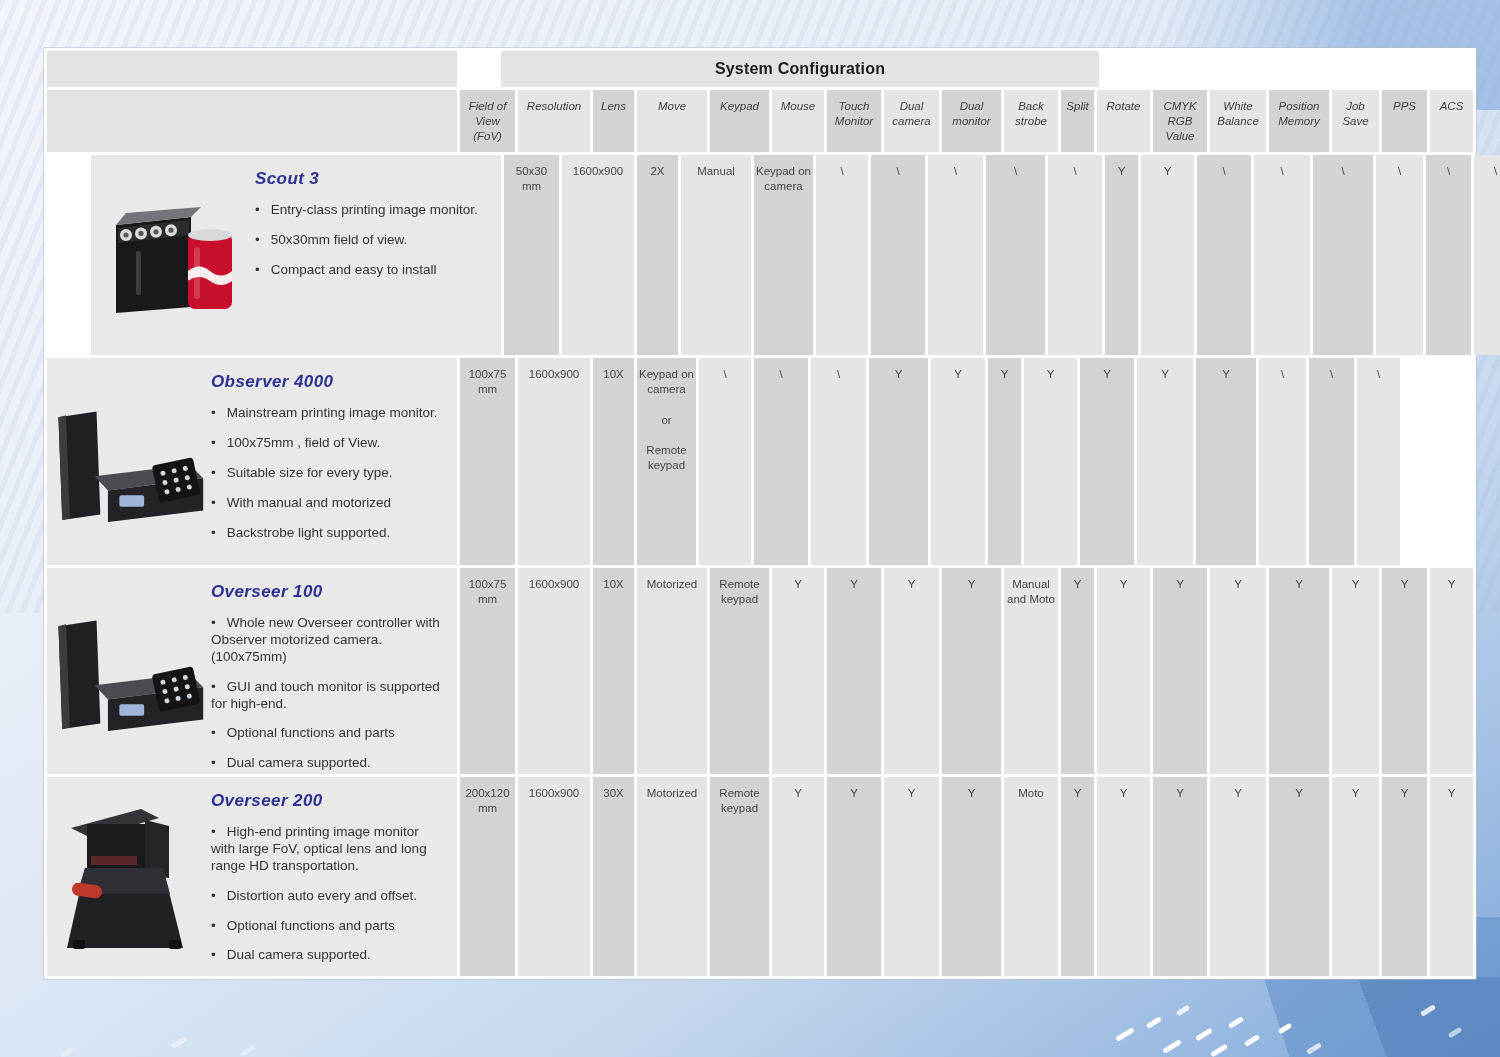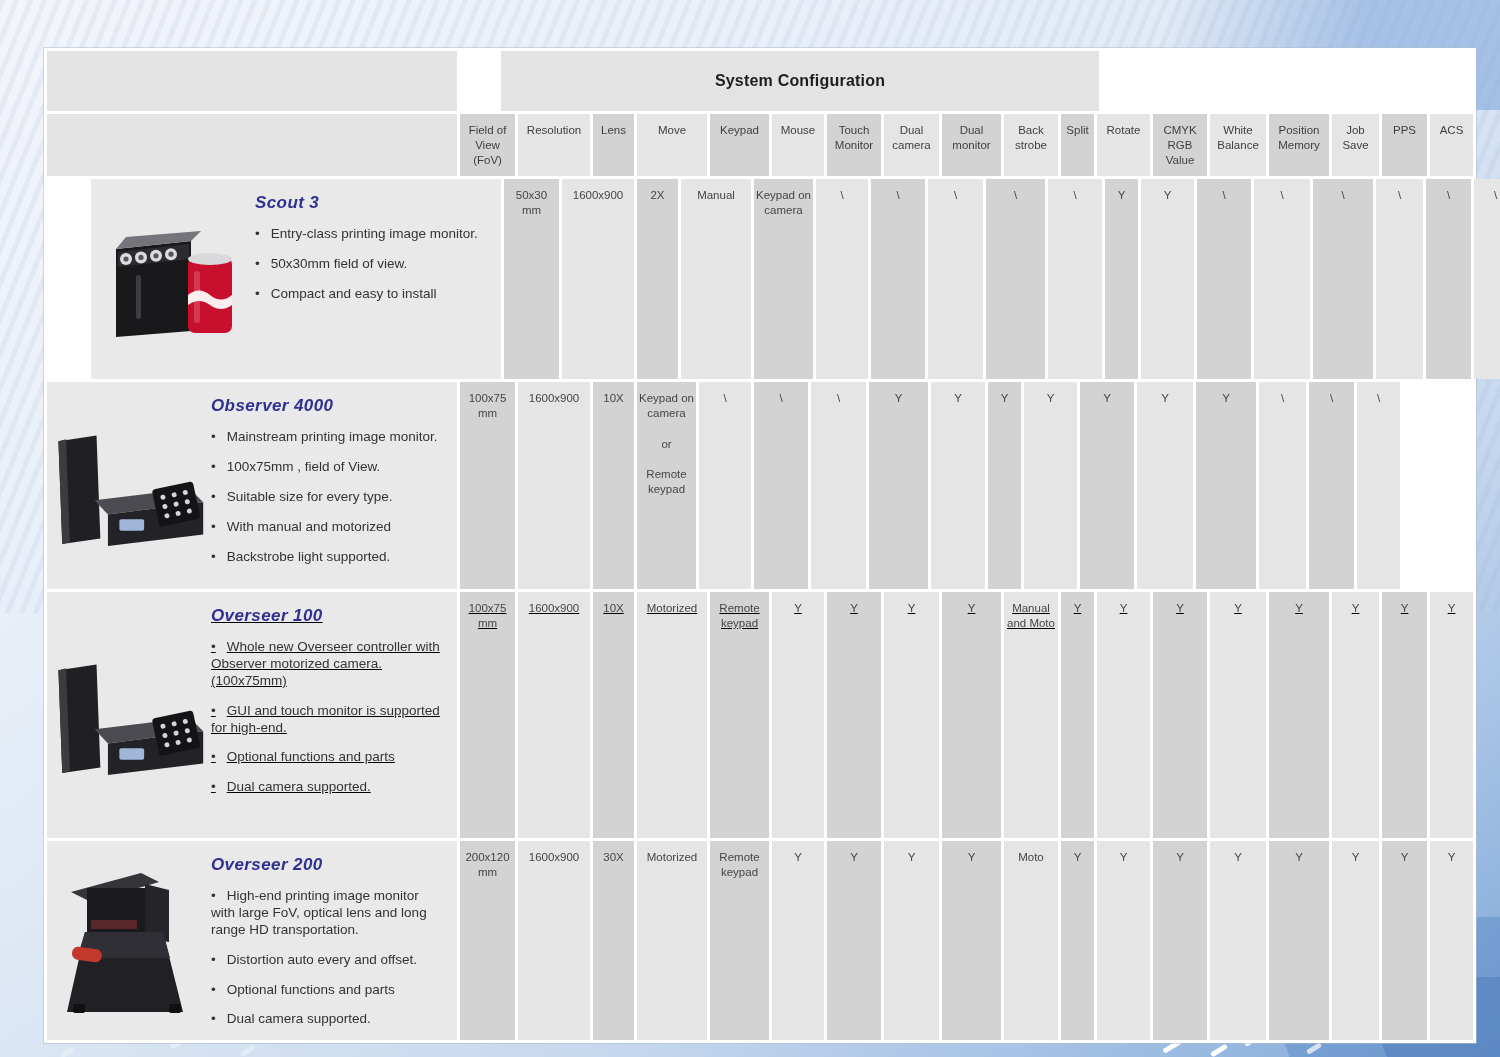--- a/index.html
+++ b/index.html
@@ -21,41 +21,41 @@
     background:linear-gradient(70deg, rgba(255,255,255,0) 35%, rgba(70,118,180,.45) 35%); }
   .dash { position:absolute; height:5px; border-radius:3px; background:#ffffff;
     transform:rotate(-32deg); }
 
   
   .table { position:absolute; left:44px; top:48px; width:1432px;
     background:#ffffff; padding:3px;
     box-shadow:0 0 0 1px rgba(175,188,206,.55); }
   .row { display:flex; gap:3px; }
   .row + .row { margin-top:3px; }
-  .r-ghead { height:60px;gap:44px; }
+  .r-ghead { height:36px;gap:44px; }
   .r-chead { height:62px; }
   .r-p0 { height:200px;padding-left:44px; }
   .r-p1 { height:207px; }
-  .r-p2 { height:246px;text-decoration:underline; }
+  .r-p2 { height:206px; }
   .r-p3 { height:199px; }
 
   .cell { flex:0 0 auto; }
   .col-info { width:410px; }
   .c0{width:55px}.c1{width:72px}.c2{width:41px}.c3{width:70px}.c4{width:59px}
   .c5{width:52px}.c6{width:54px}.c7{width:55px}.c8{width:59px}.c9{width:54px}
   .c10{width:33px}.c11{width:53px}.c12{width:54px}.c13{width:56px}.c14{width:60px}
   .c15{width:47px}.c16{width:45px}.c17{width:43px}
   .span-sys { width:598px; }
   .span-soft { width:412px; }
 
   .ghead { background:var(--header-bg,#e3e3e3); display:flex; align-items:center; justify-content:center;
     font-size:16px; font-weight:bold; color:#1e1e1e; letter-spacing:.2px; }
   .cell.dk { background:var(--cell-dark,#d3d3d3); }
   .cell.lt { background:var(--cell-light,#e5e5e5); }
-  .chead { font-size:11.5px; color:#3f3f3f; text-align:center; padding:9px 2px 14px 2px; line-height:1.3; }
+  .chead { font-size:11.5px; color:#3f3f3f; text-align:center; padding:9px 2px 14px 2px; line-height:1.3;font-style:italic; }
   .val { font-size:11.5px; color:#454545; text-align:center; padding:9px 2px 0 2px;
     line-height:1.32; white-space:pre-line; }
 
   .info { background:var(--info-bg,#e9e9e9); position:relative; }
   .prod-img { position:absolute; left:0; top:0; width:160px; height:100%;
     display:flex; align-items:center; justify-content:center; }
   .prod-text { margin-left:164px; padding:14px 16px 0 0; }
   .product-title { font-size:17px; font-weight:bold; font-style:italic;
     color:var(--title-blue,#2e3192); letter-spacing:.4px; margin-bottom:13px; }
   .bullets { list-style:none; }

